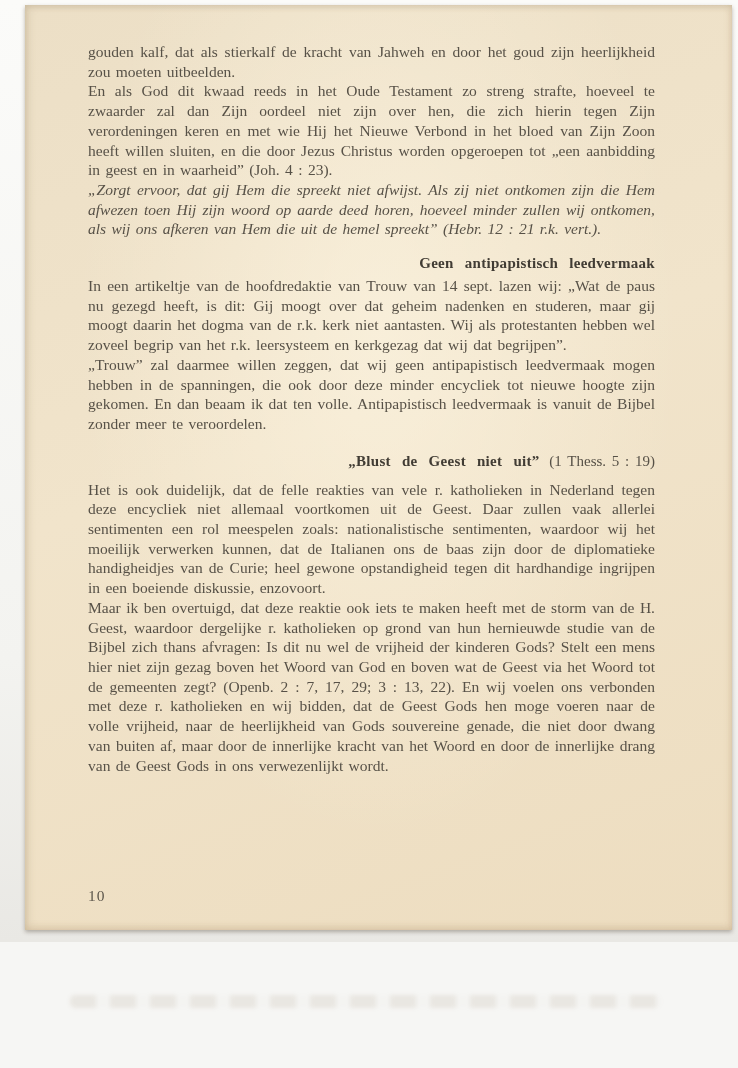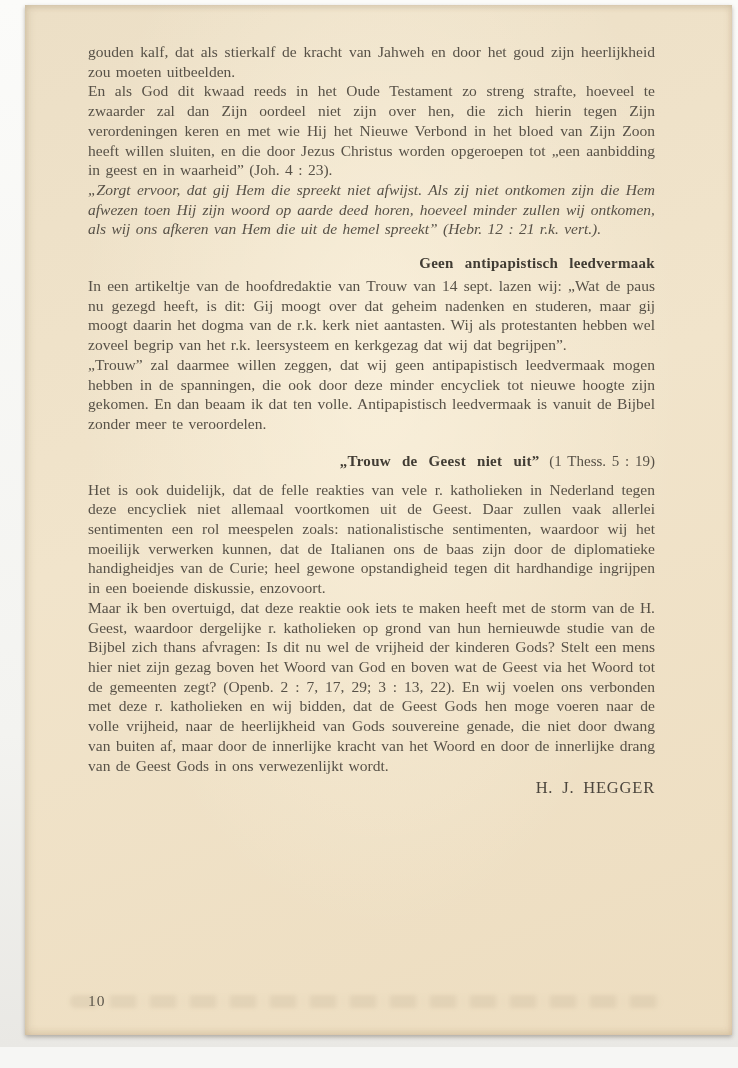--- a/index.html
+++ b/index.html
@@ -4,21 +4,21 @@
 <style>
   html, body {
     margin: 0; padding: 0;
     width: 738px; height: 1068px;
     overflow: hidden;
     background: #f6f6f4;
     font-family: "Liberation Serif", "DejaVu Serif", serif;
   }
   .scan {
     position: relative;
-    width: 738px; height: 1047px;
+    width: 738px; height: 942px;
     background: linear-gradient(180deg, #fbfbf9 0%, #f3f3f0 70%, #e9e8e4 100%);
   }
   .paper {
     position: absolute;
     left: 25px; top: 5px; right: 6px; bottom: 12px;
     background:
       radial-gradient(ellipse at 50% 35%, rgba(255,248,230,0.55) 0%, rgba(255,248,230,0) 60%),
       linear-gradient(160deg, #ecdfc6 0%, #f1e4cb 45%, #edddc0 100%);
     box-shadow:
       0 2px 4px rgba(60,50,35,0.35),
@@ -86,27 +86,26 @@
       <p class="quote">„Zorgt ervoor, dat gij Hem die spreekt niet afwijst. Als zij niet ontkomen zijn die Hem afwezen toen Hij zijn woord op aarde deed horen, hoeveel minder zullen wij ontkomen, als wij ons afkeren van Hem die uit de hemel spreekt” (Hebr. 12 : 21  r.k. vert.).</p>
 
       <h3 class="heading">
         <span class="h-bold">Geen antipapistisch leedvermaak</span>
       </h3>
 
       <p class="body">In een artikeltje van de hoofdredaktie van Trouw van 14 sept. lazen wij: „Wat de paus nu gezegd heeft, is dit: Gij moogt over dat geheim nadenken en studeren, maar gij moogt daarin het dogma van de r.k. kerk niet aantasten. Wij als protestanten hebben wel zoveel begrip van het r.k. leersysteem en kerkgezag dat wij dat begrijpen”.</p>
       <p class="body">„Trouw” zal daarmee willen zeggen, dat wij geen antipapistisch leedvermaak mogen hebben in de spanningen, die ook door deze minder encycliek tot nieuwe hoogte zijn gekomen. En dan beaam ik dat ten volle. Antipapistisch leedvermaak is vanuit de Bijbel zonder meer te veroordelen.</p>
 
       <h3 class="heading second">
-        <span class="h-bold">„Trouw de Geest niet uit”</span>
+        <span class="h-bold">„Blust de Geest niet uit”</span>
         <span class="h-ref">(1 Thess. 5 : 19)</span>
       </h3>
 
       <p class="body">Het is ook duidelijk, dat de felle reakties van vele r. katholieken in Nederland tegen deze encycliek niet allemaal voortkomen uit de Geest. Daar zullen vaak allerlei sentimenten een rol meespelen zoals: nationalistische sentimenten, waardoor wij het moeilijk verwerken kunnen, dat de Italianen ons de baas zijn door de diplomatieke handigheidjes van de Curie; heel gewone opstandigheid tegen dit hardhandige ingrijpen in een boeiende diskussie, enzovoort.</p>
       <p class="body">Maar ik ben overtuigd, dat deze reaktie ook iets te maken heeft met de storm van de H. Geest, waardoor dergelijke r. katholieken op grond van hun hernieuwde studie van de Bijbel zich thans afvragen: Is dit nu wel de vrijheid der kinderen Gods? Stelt een mens hier niet zijn gezag boven het Woord van God en boven wat de Geest via het Woord tot de gemeenten zegt? (Openb. 2 : 7, 17, 29; 3 : 13, 22). En wij voelen ons verbonden met deze r. katholieken en wij bidden, dat de Geest Gods hen moge voeren naar de volle vrijheid, naar de heerlijkheid van Gods souvereine genade, die niet door dwang van buiten af, maar door de innerlijke kracht van het Woord en door de innerlijke drang van de Geest Gods in ons verwezenlijkt wordt.</p>
 
-      <div class="signature">H. J. HEGGER</div>
     </div>
 
     <div class="ghost"></div>
     <div class="pagenum">10</div>
 
   </div>
 </div>
 
 </body></html>

